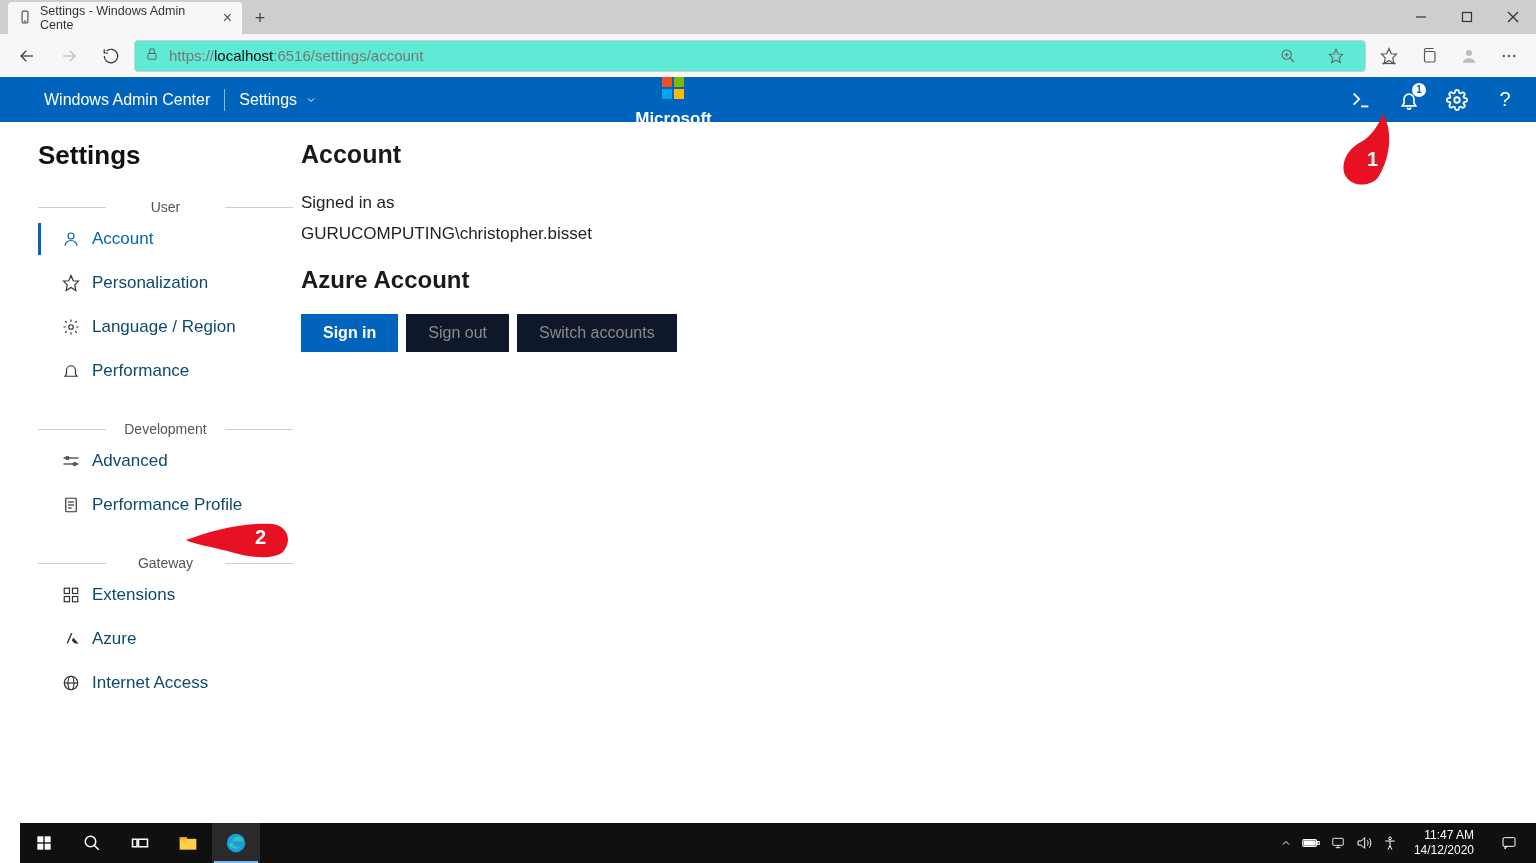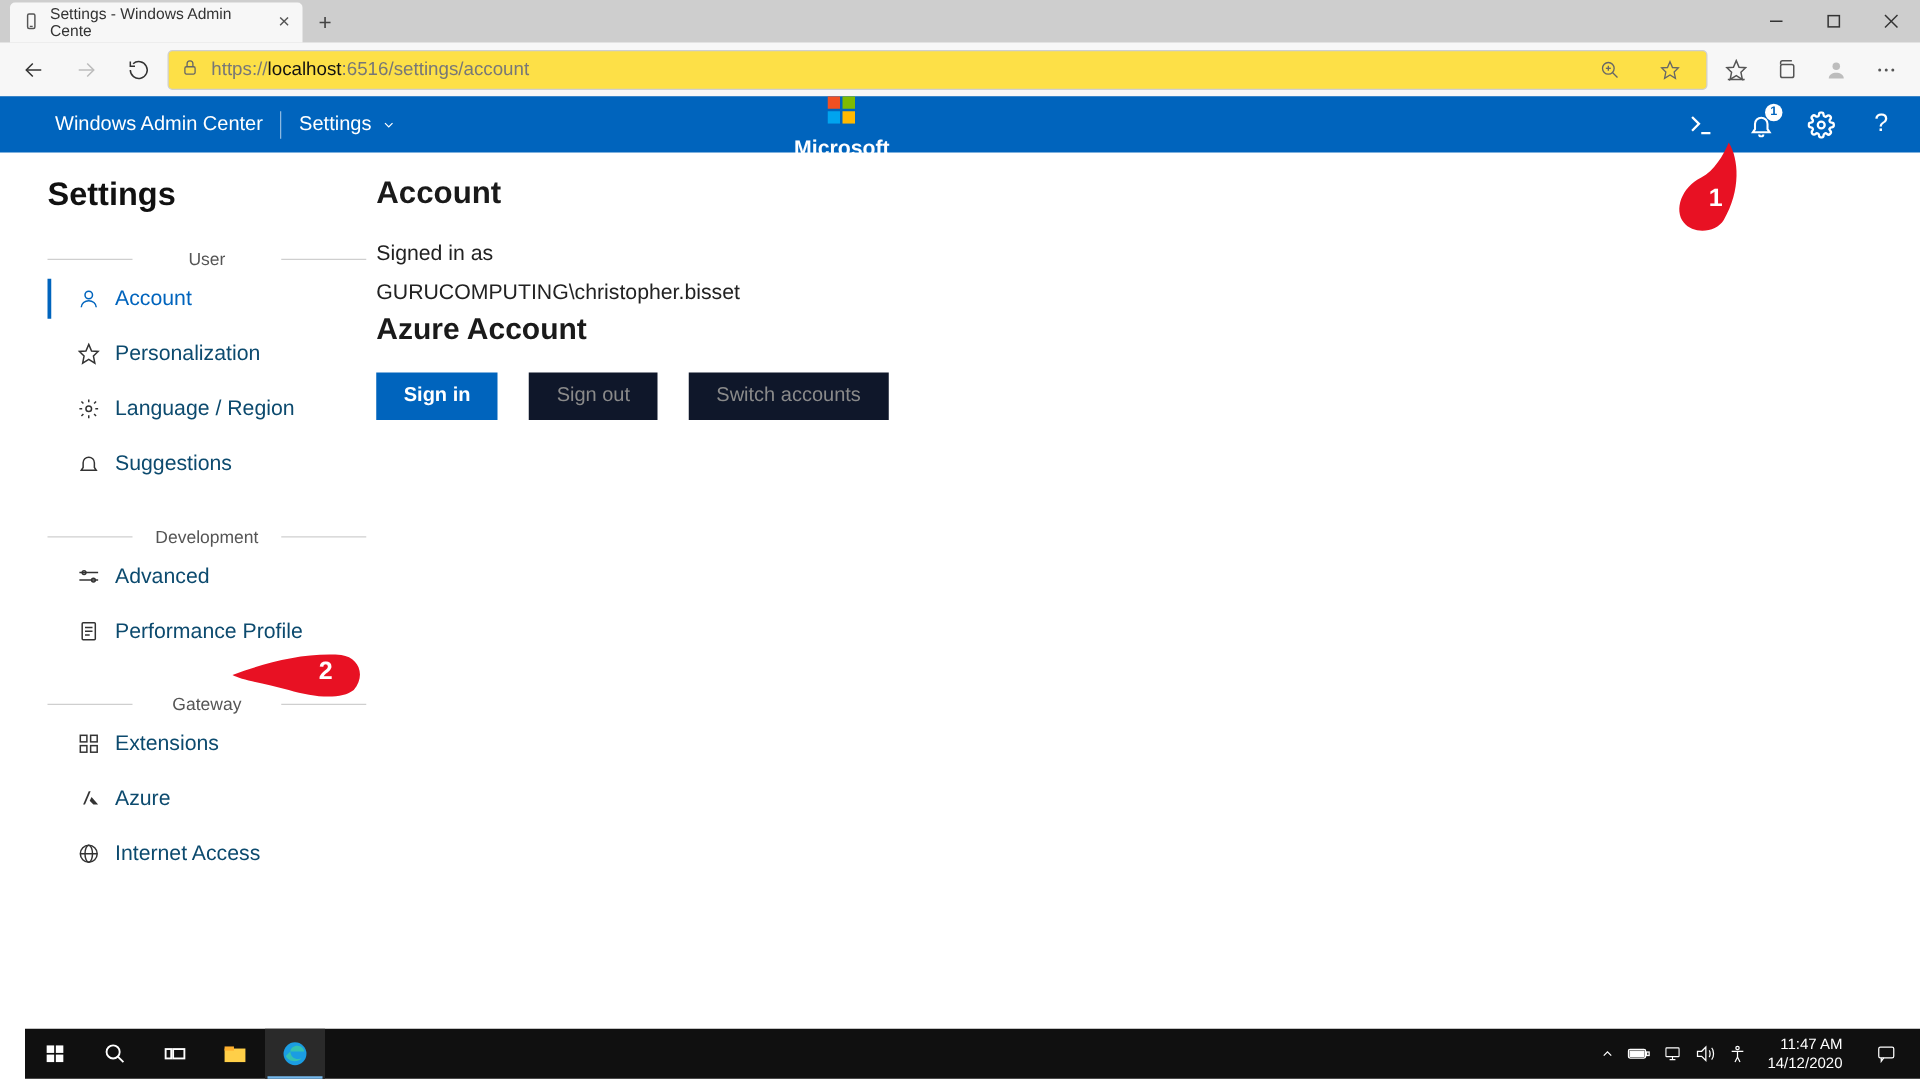--- a/index.html
+++ b/index.html
@@ -11,21 +11,21 @@
   .tab { background: #f7f7f7; width: 234px; height: 32px; border-radius: 4px 4px 0 0;
          display: flex; align-items: center; padding: 0 10px; font-size: 12.5px; color: #333; gap: 8px; }
   .tab .close { margin-left: auto; font-size: 16px; color: #555; }
   .new-tab { width: 28px; height: 28px; display:flex; align-items:center; justify-content:center;
              font-size: 18px; color:#444; margin-left:4px; margin-bottom:2px;}
   .win-controls { position: absolute; top: 0; right: 0; height: 34px; display:flex; }
   .win-controls div { width: 46px; display:flex; align-items:center; justify-content:center; color:#333; font-size:14px;}
   .addr-row { background:#f7f7f7; height: 43px; display:flex; align-items:center; padding: 0 8px; gap: 4px;}
   .nav-btn { width: 38px; height: 38px; display:flex; align-items:center; justify-content:center; color:#555;}
   .nav-btn.disabled { color:#bcbcbc; }
-  .addr-bar { flex: 1; height: 32px; background:#fde047; border:1px solid #cfcfcf; border-radius: 4px;
+  .addr-bar { flex: 1; height: 32px; background:#5eead4; border:1px solid #cfcfcf; border-radius: 4px;
               display:flex; align-items:center; padding: 0 10px; font-size: 15px; color:#333; gap:10px;}
   .addr-bar .url { flex:1; white-space:nowrap; overflow:hidden; }
   .addr-bar .url .proto { color:#777; }
   .addr-bar .url .host  { color:#111; }
   .addr-bar .url .rest  { color:#777; }
   .right-icons { display:flex; gap: 2px; }
   .right-icons .nav-btn svg { width:18px; height:18px; }
 
   
   .app-header { background:#0064bd; height:45px; color:#fff; display:flex; align-items:center;
@@ -53,23 +53,23 @@
 
   .side-item { display:flex; align-items:center; gap:12px; height:44px; padding-left:24px;
                font-size:17px; color:#0c4a6e; cursor:pointer; position:relative; }
   .side-item.active { color:#0064bd; }
   .side-item.active::before { content:''; position:absolute; left:0; top:6px; bottom:6px; width:3px;
                                background:#0064bd; }
   .side-item svg { width:18px; height:18px; flex-shrink:0; }
 
   .main-col { padding-left: 8px; }
   .main-col h2 { font-size:25px; font-weight:700; margin-bottom:18px; color:#1a1a1a;}
-  .signed-text { font-size:17px; color:#222; line-height:1.85; }
+  .signed-text { font-size:17px; color:#222; line-height:1.85; margin-bottom:16px; }
   .sub-h { font-size:24px; font-weight:700; margin-bottom:20px; color:#1a1a1a;}
-  .btn-row { display:flex; gap:25px; }
+  .btn-row { display:flex; gap:8px; }
   .btn { height:38px; padding: 0 22px; font-size:16px; border:none; cursor:pointer; }
   .btn.primary { background:#0064bd; color:#fff; font-weight:600; }
   .btn.secondary { background:#0f172a; color:#8a8a8a; }
 
   
   .callout { position:absolute; pointer-events:none; }
   .callout svg { display:block; }
   .callout .num { position:absolute; color:#fff; font-weight:700; font-size:20px; }
   .c1 { left: 1331px; top: 112px; }
   .c1 .num { left: 36px; top: 36px; }
@@ -263,21 +263,21 @@
       <svg viewBox="0 0 24 24" fill="none" stroke="#333" stroke-width="1.6">
           <circle cx="12" cy="12" r="3"></circle>
           <path d="M12 2v3M12 19v3M4.2 4.2l2.1 2.1M17.7 17.7l2.1 2.1M2 12h3M19 12h3M4.2 19.8l2.1-2.1M17.7 6.3l2.1-2.1"></path>
         </svg>
       <span>Language / Region</span>
     </div>
     <div class="side-item">
       <svg viewBox="0 0 24 24" fill="none" stroke="#333" stroke-width="1.6">
           <path d="M18 16v-5a6 6 0 1 0-12 0v5l-2 3h16z"></path>
         </svg>
-      <span>Suggestions</span>
+      <span>Performance</span>
     </div>
 
     <div class="side-group-label">Development</div>
     <div class="side-item">
       <svg viewBox="0 0 24 24" fill="none" stroke="#333" stroke-width="1.6">
           <circle cx="7" cy="8" r="2"></circle>
           <circle cx="17" cy="16" r="2"></circle>
           <line x1="2" y1="8" x2="22" y2="8"></line>
           <line x1="2" y1="16" x2="22" y2="16"></line>
         </svg>

